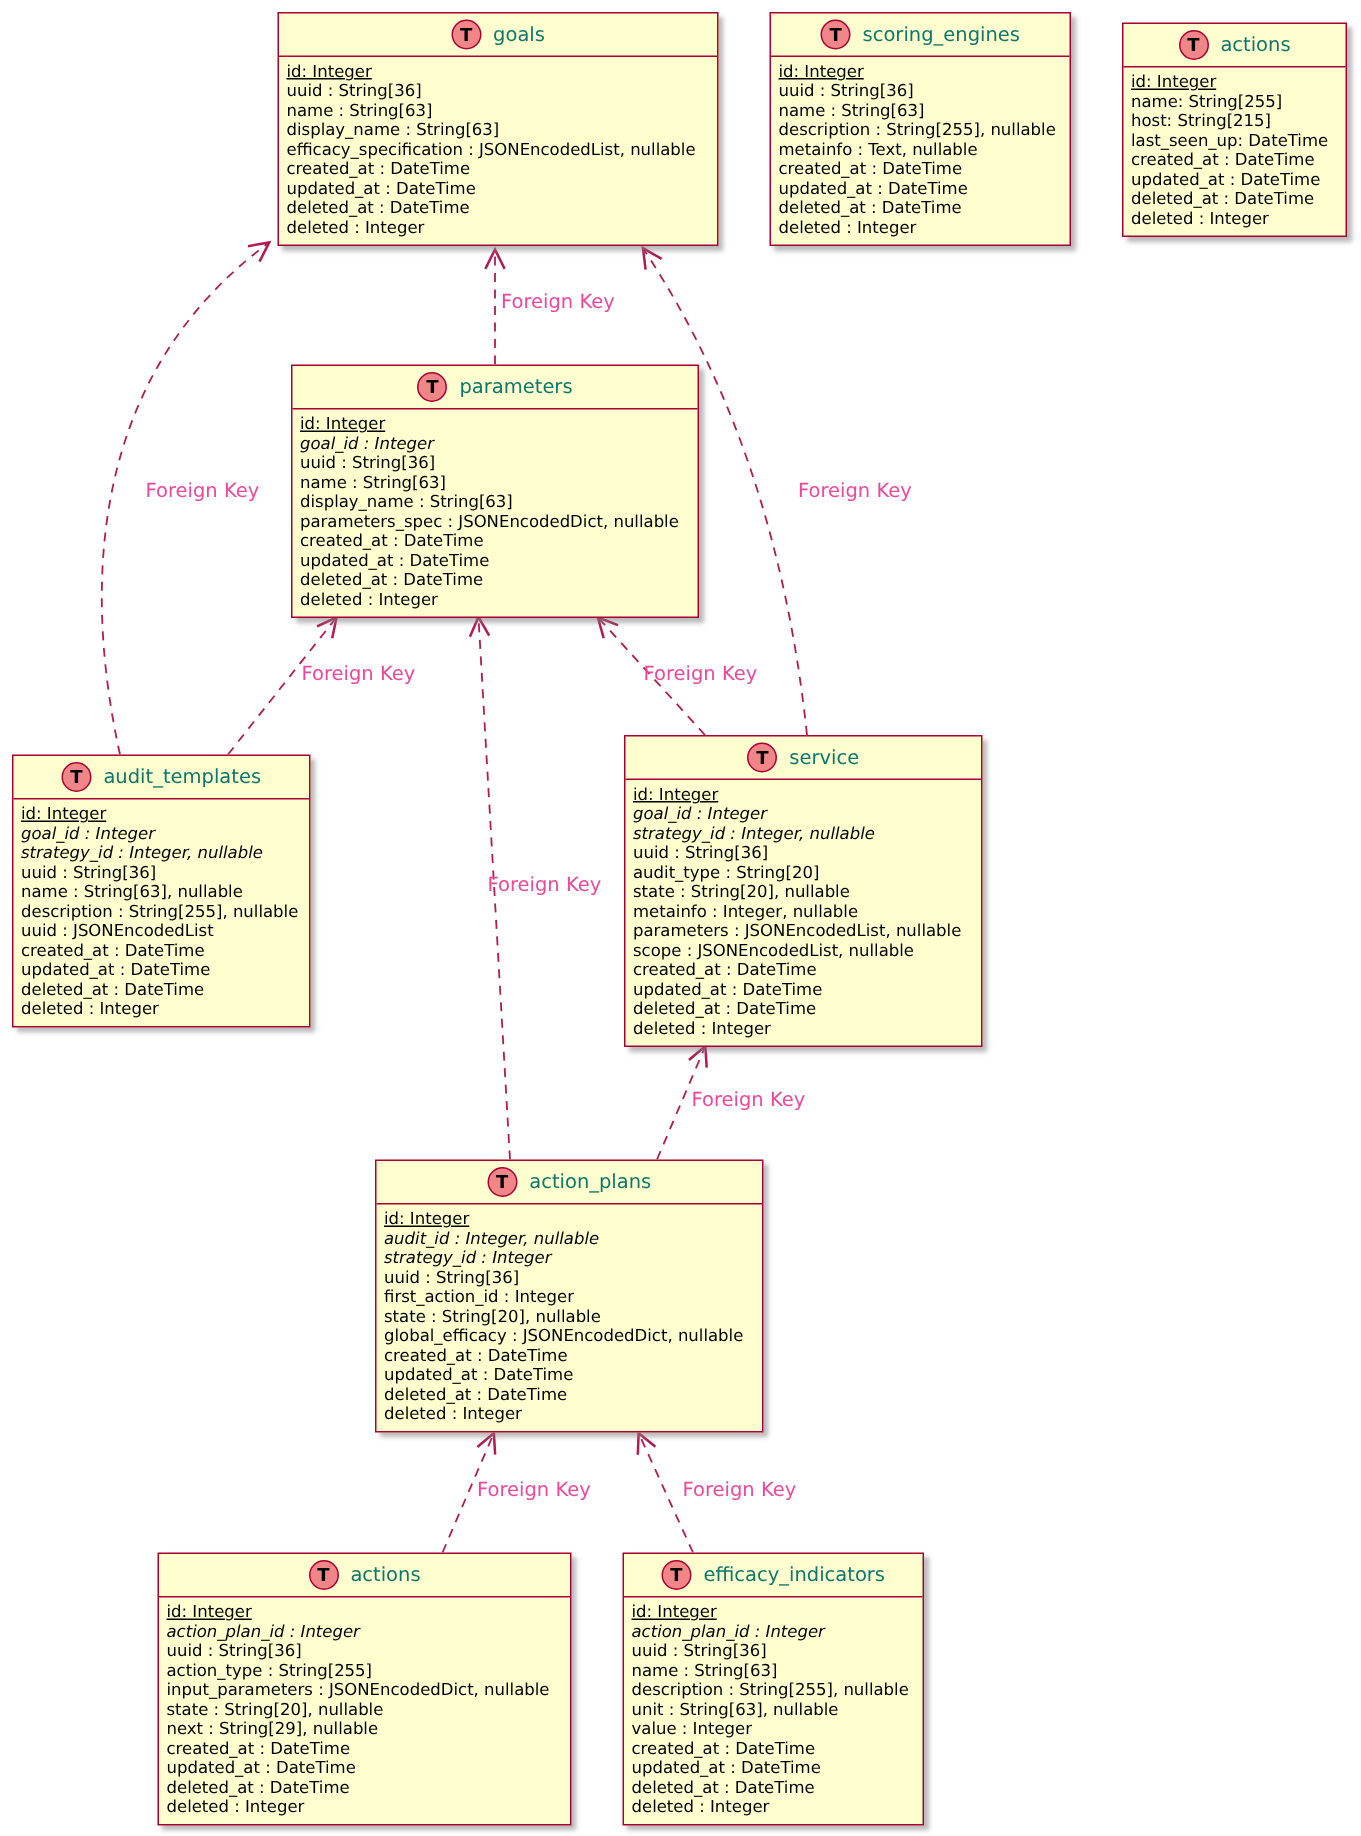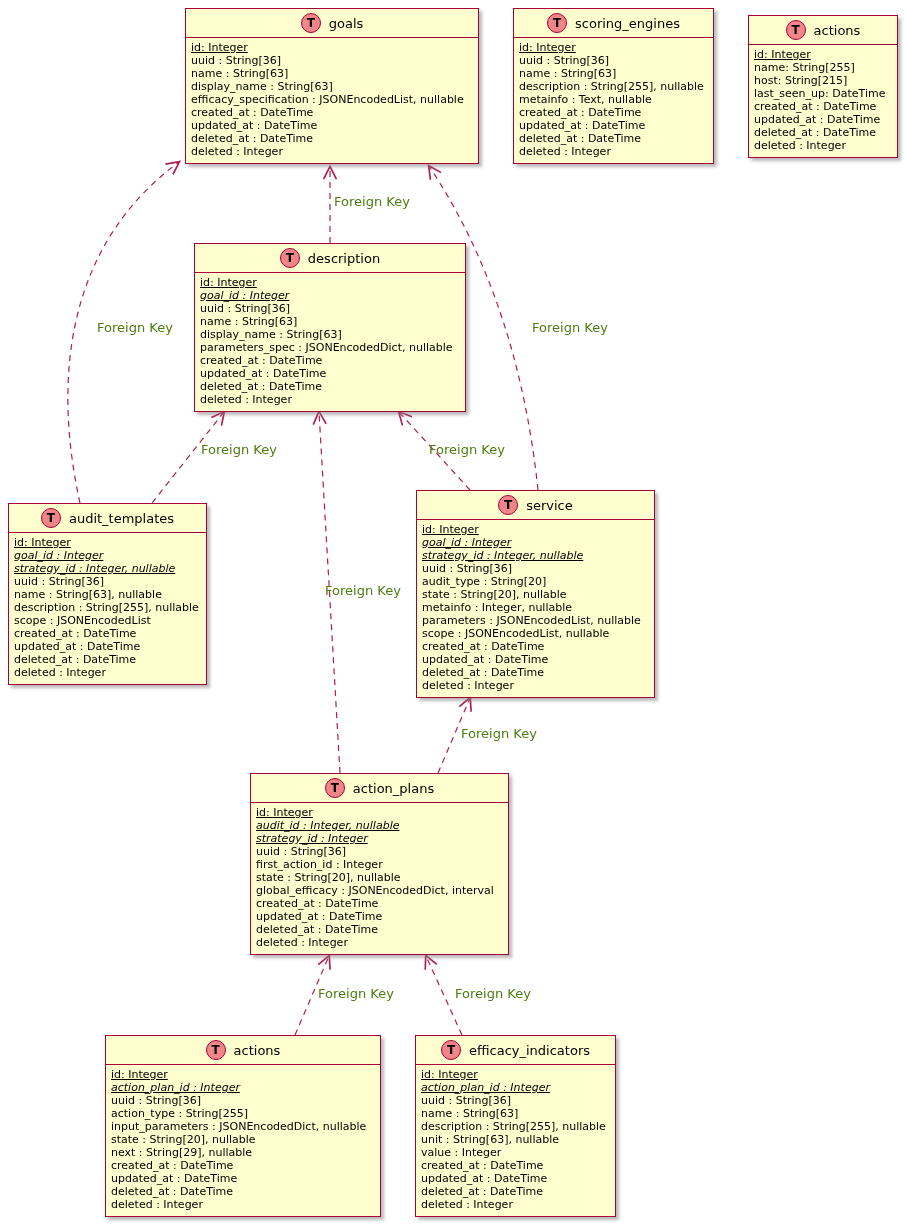--- a/index.html
+++ b/index.html
@@ -1,31 +1,31 @@
 <!DOCTYPE html>
 <html><head>
 <meta charset="utf-8">
 <style>
   html,body{margin:0;padding:0;background:#ffffff;}
   #diagram{position:relative;width:907px;height:1224px;font-family:"DejaVu Sans",sans-serif;overflow:hidden;}
   #edges-svg{position:absolute;left:0;top:0;z-index:0;}
   .edge{fill:none;stroke:#B01C52;stroke-width:1.2;stroke-dasharray:6 5;}
-  .edge-label{position:absolute;z-index:1;font-size:13px;color:#4d7c0f;white-space:nowrap;line-height:15px;}
+  .edge-label{position:absolute;z-index:1;font-size:13px;color:#ec4899;white-space:nowrap;line-height:15px;}
   .tbox{position:absolute;z-index:2;background:#FEFECE;border:1.5px solid #A80036;box-sizing:border-box;
         box-shadow:3px 3px 3px rgba(130,130,130,0.55);}
   .thead{display:flex;align-items:center;justify-content:center;gap:8px;padding:4px 6px;
          border-bottom:1px solid #A80036;}
   .spot{width:18px;height:18px;border-radius:50%;background:#F08688;border:1px solid #A80036;
         display:flex;align-items:center;justify-content:center;font-weight:bold;font-size:12px;
         color:#000;flex:0 0 auto;line-height:1;}
-  .tname{font-size:13px;color:#000000;white-space:nowrap;}
+  .tname{font-size:13px;color:#0f766e;white-space:nowrap;}
   .tbody{padding:3px 5px 5px 5px;}
   .frow{font-size:11px;line-height:13px;color:#000;white-space:nowrap;}
   .frow.pk{text-decoration:underline;}
-  .frow.fk{text-decoration:underline;font-style:italic;}
+  .frow.fk{font-style:italic;}
 </style>
 </head>
 <body>
 
 <div id="diagram">
   <svg id="edges-svg" width="907" height="1224">
     <defs>
       <marker id="fkArrow" markerUnits="userSpaceOnUse" markerWidth="22" markerHeight="18" viewBox="-12 -7 14 14" refX="-0.5" refY="0" orient="auto">
         <path d="M-10,-5 L0,0 L-10,5" fill="none" stroke="#B01C52" stroke-width="1.3"></path>
       </marker>
@@ -95,21 +95,21 @@
         <div class="frow">last_seen_up: DateTime</div>
         <div class="frow">created_at : DateTime</div>
         <div class="frow">updated_at : DateTime</div>
         <div class="frow">deleted_at : DateTime</div>
         <div class="frow">deleted : Integer</div>
       </div>
     </div>
     <div class="tbox" style="left: 194px; top: 243px; width: 272px;">
       <div class="thead">
         <span class="spot">T</span>
-        <span class="tname">description</span>
+        <span class="tname">parameters</span>
       </div>
       <div class="tbody">
         <div class="frow pk">id: Integer</div>
         <div class="frow fk">goal_id : Integer</div>
         <div class="frow">uuid : String[36]</div>
         <div class="frow">name : String[63]</div>
         <div class="frow">display_name : String[63]</div>
         <div class="frow">parameters_spec : JSONEncodedDict, nullable</div>
         <div class="frow">created_at : DateTime</div>
         <div class="frow">updated_at : DateTime</div>
@@ -122,21 +122,21 @@
         <span class="spot">T</span>
         <span class="tname">audit_templates</span>
       </div>
       <div class="tbody">
         <div class="frow pk">id: Integer</div>
         <div class="frow fk">goal_id : Integer</div>
         <div class="frow fk">strategy_id : Integer, nullable</div>
         <div class="frow">uuid : String[36]</div>
         <div class="frow">name : String[63], nullable</div>
         <div class="frow">description : String[255], nullable</div>
-        <div class="frow">scope : JSONEncodedList</div>
+        <div class="frow">uuid : JSONEncodedList</div>
         <div class="frow">created_at : DateTime</div>
         <div class="frow">updated_at : DateTime</div>
         <div class="frow">deleted_at : DateTime</div>
         <div class="frow">deleted : Integer</div>
       </div>
     </div>
     <div class="tbox" style="left: 416px; top: 490px; width: 239px;">
       <div class="thead">
         <span class="spot">T</span>
         <span class="tname">service</span>
@@ -162,21 +162,21 @@
         <span class="spot">T</span>
         <span class="tname">action_plans</span>
       </div>
       <div class="tbody">
         <div class="frow pk">id: Integer</div>
         <div class="frow fk">audit_id : Integer, nullable</div>
         <div class="frow fk">strategy_id : Integer</div>
         <div class="frow">uuid : String[36]</div>
         <div class="frow">first_action_id : Integer</div>
         <div class="frow">state : String[20], nullable</div>
-        <div class="frow">global_efficacy : JSONEncodedDict, interval</div>
+        <div class="frow">global_efficacy : JSONEncodedDict, nullable</div>
         <div class="frow">created_at : DateTime</div>
         <div class="frow">updated_at : DateTime</div>
         <div class="frow">deleted_at : DateTime</div>
         <div class="frow">deleted : Integer</div>
       </div>
     </div>
     <div class="tbox" style="left: 105px; top: 1035px; width: 276px;">
       <div class="thead">
         <span class="spot">T</span>
         <span class="tname">actions</span>

